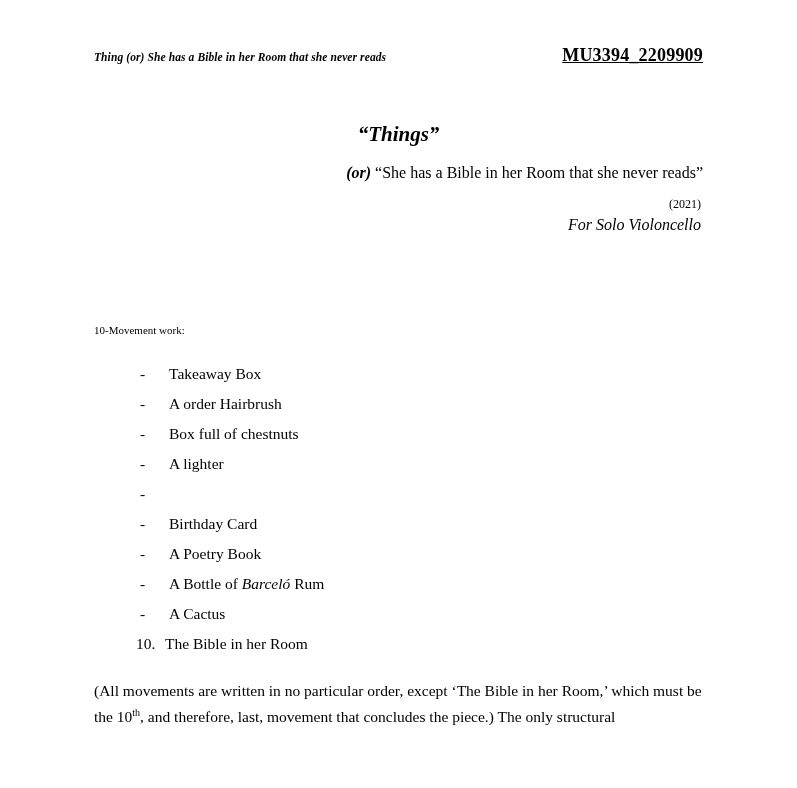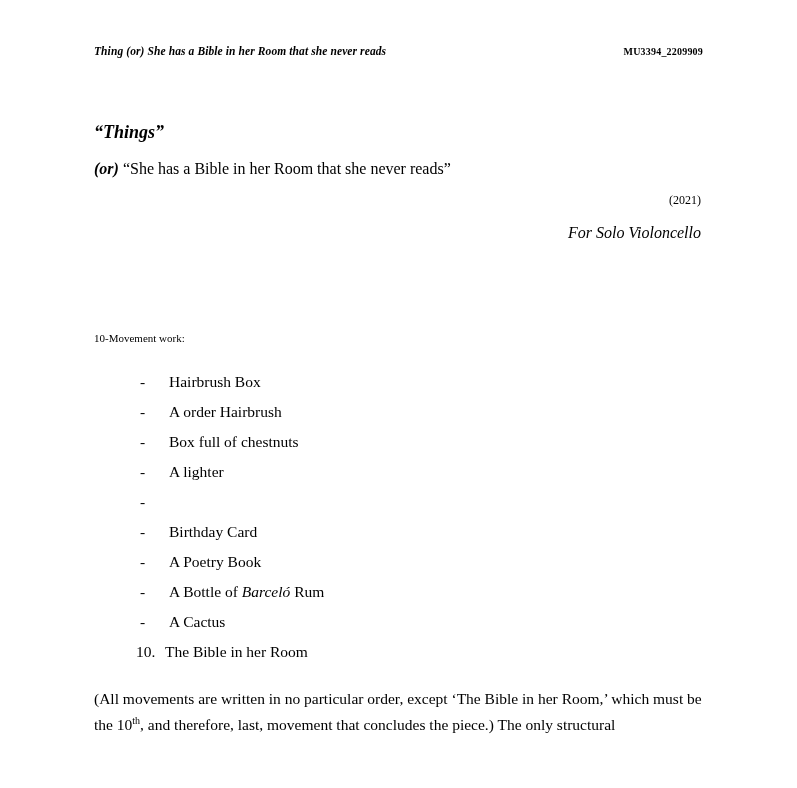--- a/index.html
+++ b/index.html
@@ -33,57 +33,59 @@
     align-items: baseline;
   }
   .header-left {
     font-size: 11.5px;
     font-weight: bold;
     font-style: italic;
     letter-spacing: 0.1px;
     text-align: center;
   }
   .header-right {
-    font-size: 10px;
+    font-size: 18px;
     font-weight: bold;
     letter-spacing: 0.2px;
+    text-decoration: underline;
   }
   
   .content {
     position: absolute;
     top: 110px;
     left: 94px;
     width: 609px;
   }
   .title-main {
-    font-size: 18px;
+    text-align: center;
+    font-size: 21px;
     font-weight: bold;
     font-style: italic;
     margin-top: 12px;
   }
   .title-sub {
-    text-align: left;
+    text-align: right;
     font-size: 16px;
     margin-top: 17px;
   }
   .title-sub .or {
     font-style: italic;
     font-weight: bold;
   }
   .title-year {
     text-align: right;
     font-size: 12px;
     margin-top: 15px;
     padding-right: 2px;
   }
   .title-for {
     text-align: right;
     font-size: 16px;
     font-style: italic;
-    margin-top: 16px;
+    margin-top: 4px;
     padding-right: 2px;
   }
   
   .epigraph {
     margin-top: 40px;
     font-style: italic;
     font-size: 15.5px;
     line-height: 1.05;
   }
   .epigraph-line1 {
@@ -161,21 +163,21 @@
 
     <div class="epigraph">
     </div>
 
     <div class="section-heading">10-Movement work:</div>
 
     <div class="movements">
 
       <div class="movement">
         <span class="marker">-</span>
-        <span class="label">Hairbrush Box</span>
+        <span class="label">Takeaway Box</span>
       </div>
 
       <div class="movement">
         <span class="marker">-</span>
         <span class="label">A order Hairbrush</span>
       </div>
 
       <div class="movement">
         <span class="marker">-</span>
         <span class="label">Box full of chestnuts</span>

